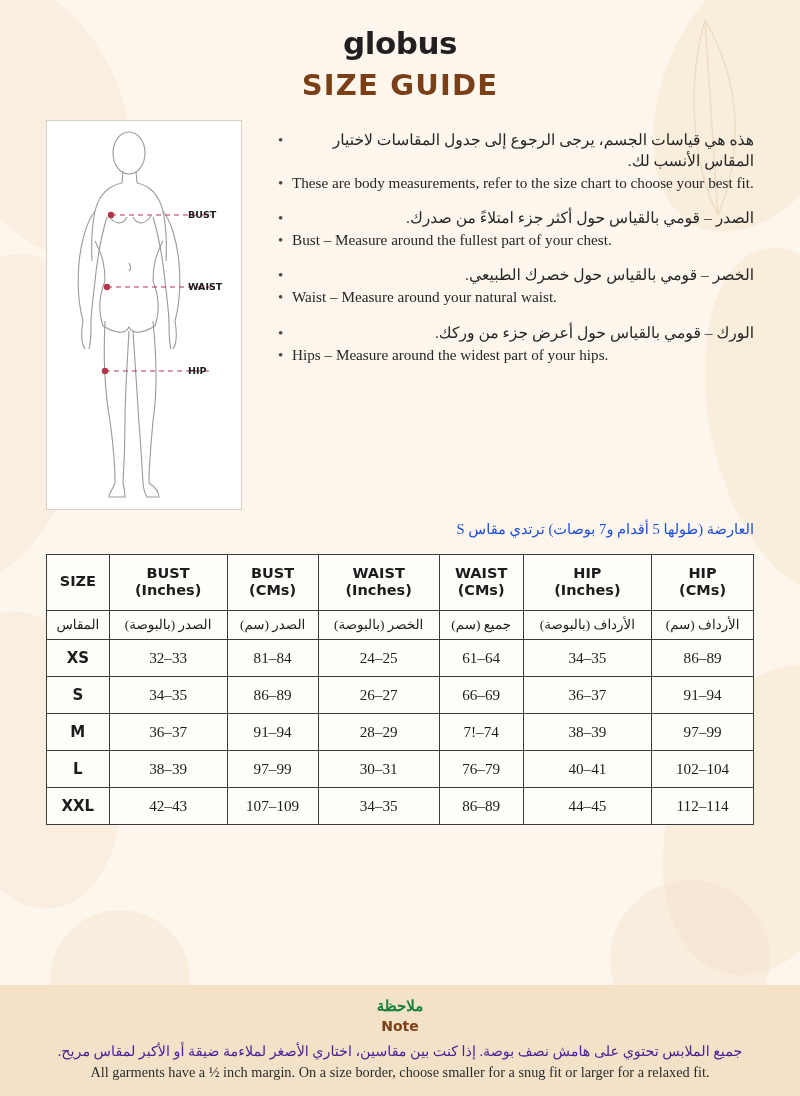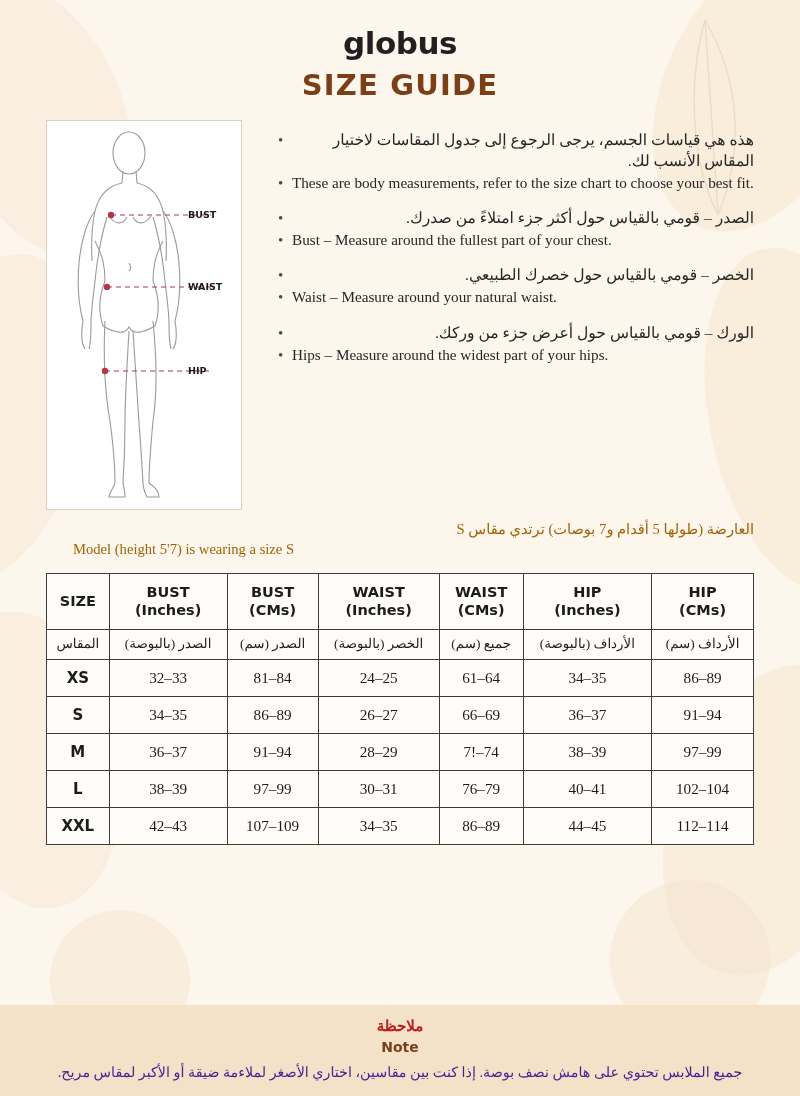--- a/index.html
+++ b/index.html
@@ -96,23 +96,23 @@
     color: #262626;
   }
   .btext.ar {
     direction: rtl;
     text-align: right;
     font-size: 15.6px;
   }
 
   
   .model-caption {
-    padding: 10px 46px 0 73px;
+    padding: 10px 46px 0 50px;
     font-size: 14.6px;
-    color: #a16207;
+    color: #1d4ed8;
     line-height: 1.35;
   }
   .model-caption .ar { direction: rtl; text-align: right; }
   .model-caption .en { text-align: left; }
 
   
   .table-wrap {
     padding: 14px 46px 0 46px;
   }
   table.size-table {
@@ -159,21 +159,21 @@
     position: absolute;
     left: 0; bottom: 0;
     width: 800px;
     background: #f3e2c7;
     padding: 12px 22px 14px 22px;
     text-align: center;
     z-index: 3;
   }
   .footer .note-ar {
     font-size: 15px;
-    color: #b91c1c;
+    color: #15803d;
     font-weight: bold;
     direction: rtl;
     line-height: 1.3;
   }
   .footer .note-en {
     font-family: "DejaVu Sans", sans-serif;
     font-size: 14px;
     color: #7b3f18;
     font-weight: bold;
     margin-top: 1px;
@@ -339,21 +339,20 @@
           <span class="dot">•</span>
           <span class="btext">Hips – Measure around the widest part of your hips.</span>
         </div>
       </div>
 
     </div>
   </div>
 
   <div class="model-caption">
     <div class="ar">العارضة (طولها 5 أقدام و7 بوصات) ترتدي مقاس S</div>
-    <div class="en">Model (height 5'7) is wearing a size S</div>
   </div>
 
   <div class="table-wrap">
     <table class="size-table">
       <thead>
         <tr>
           <th class="head-en">
             <span>SIZE</span>
           </th>
           <th class="head-en">
@@ -439,15 +438,16 @@
           <td class="val">112–114</td>
         </tr>
       </tbody>
     </table>
   </div>
 
   <div class="footer">
     <div class="note-ar">ملاحظة</div>
     <div class="note-en">Note</div>
     <div class="body-ar">جميع الملابس تحتوي على هامش نصف بوصة. إذا كنت بين مقاسين، اختاري الأصغر لملاءمة ضيقة أو الأكبر لمقاس مريح.</div>
+    <div class="body-en">All garments have a ½ inch margin. On a size border, choose smaller for a snug fit or larger for a relaxed fit.</div>
   </div>
 
 </div>
 
 </body></html>

